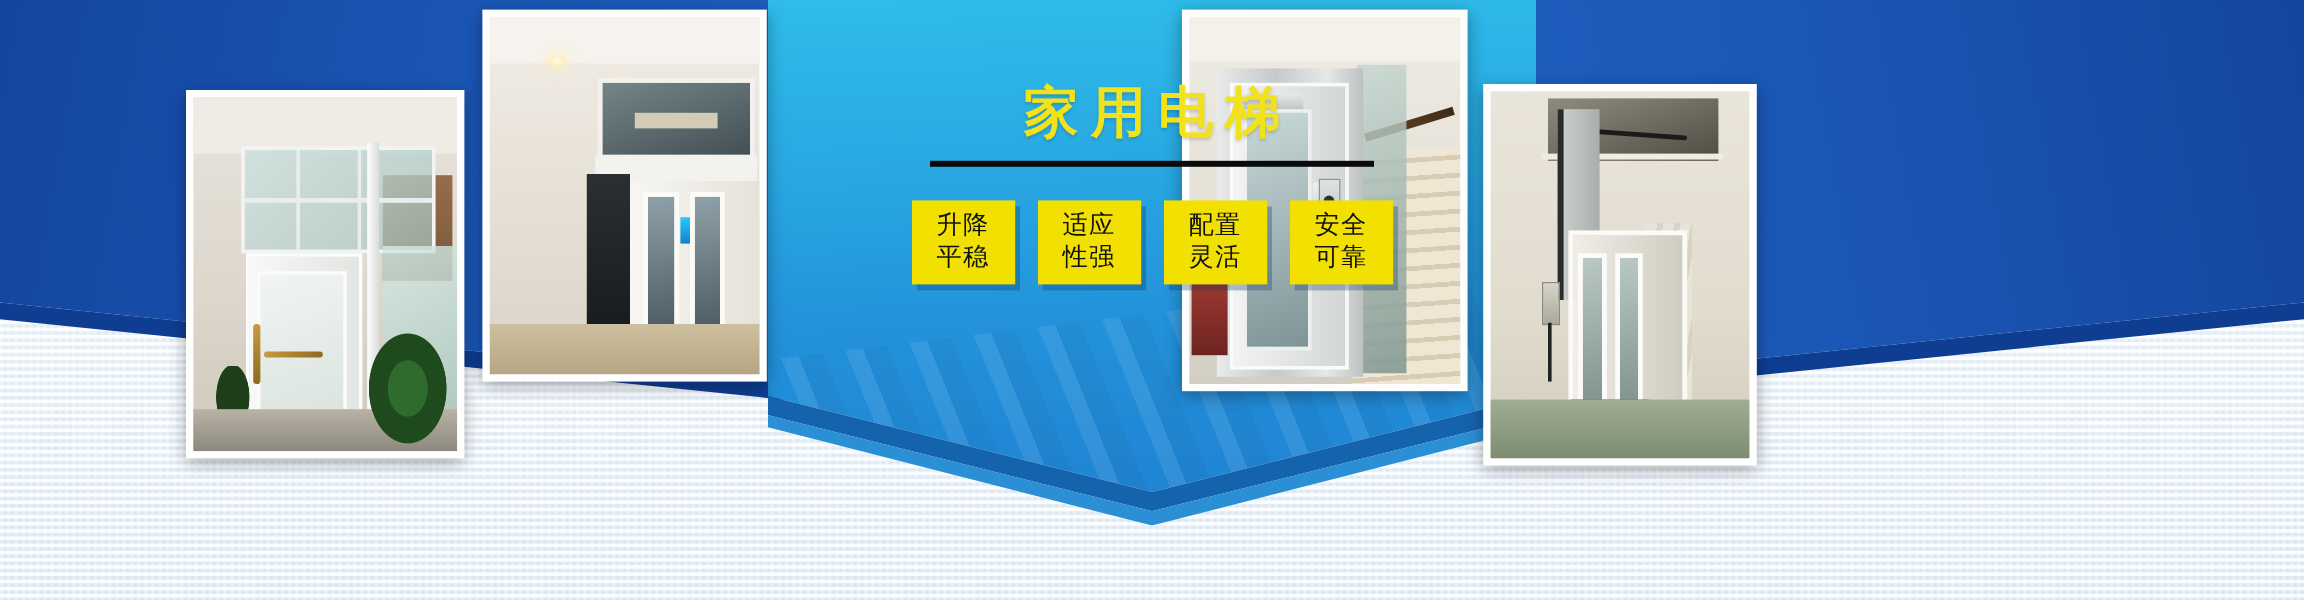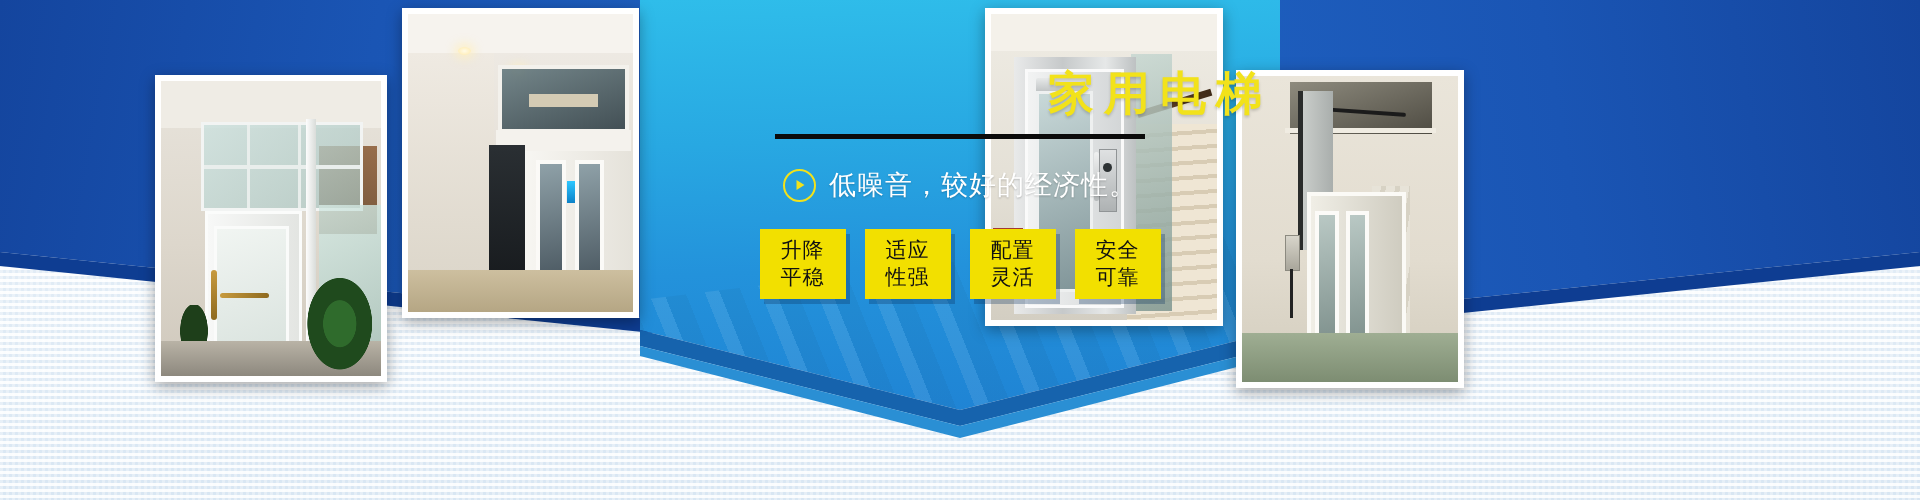--- a/index.html
+++ b/index.html
@@ -204,21 +204,21 @@
   .s4 .cord{position:absolute;left:22%;top:63%;width:3px;height:16%;background:#222;}
   .s4 .floor{position:absolute;left:0;bottom:0;width:100%;height:16%;
     background:linear-gradient(180deg,#9fae93,#7d8d72);}
   .s4 .sill{position:absolute;left:31%;bottom:14%;width:30%;height:6px;background:#8f2b22;}
 
   
   .content{
     position:absolute;left:648px;top:70px;width:624px;height:300px;
   }
   .title{
-    text-align:right;
+    text-align:center;
     color:#f2e21a;
     font-size:46px;
     font-weight:bold;
     letter-spacing:10px;
     text-indent:10px;
     line-height:1;
     margin:0 0 18px 0;
     text-shadow:0 2px 3px rgba(0,0,0,.18);
   }
   .rule{
@@ -352,28 +352,20 @@
       </div>
     </div>
   </div>
 
   <div class="content">
 
     <h1 class="title">家用电梯</h1>
 
     <div class="rule"></div>
 
-    <div class="subline">
-      <span class="arrow-icon">
-        <svg width="14" height="14" viewBox="0 0 14 14" aria-hidden="true">
-          <polygon points="3.5,2 11.5,7 3.5,12" fill="#f2e21a"></polygon>
-        </svg>
-      </span>
-      <span class="subtitle">低噪音，较好的经济性。</span>
-    </div>
 
     <div class="tags">
       <div class="tag">
         <span>升降</span>
         <span>平稳</span>
       </div>
       <div class="tag">
         <span>适应</span>
         <span>性强</span>
       </div>

